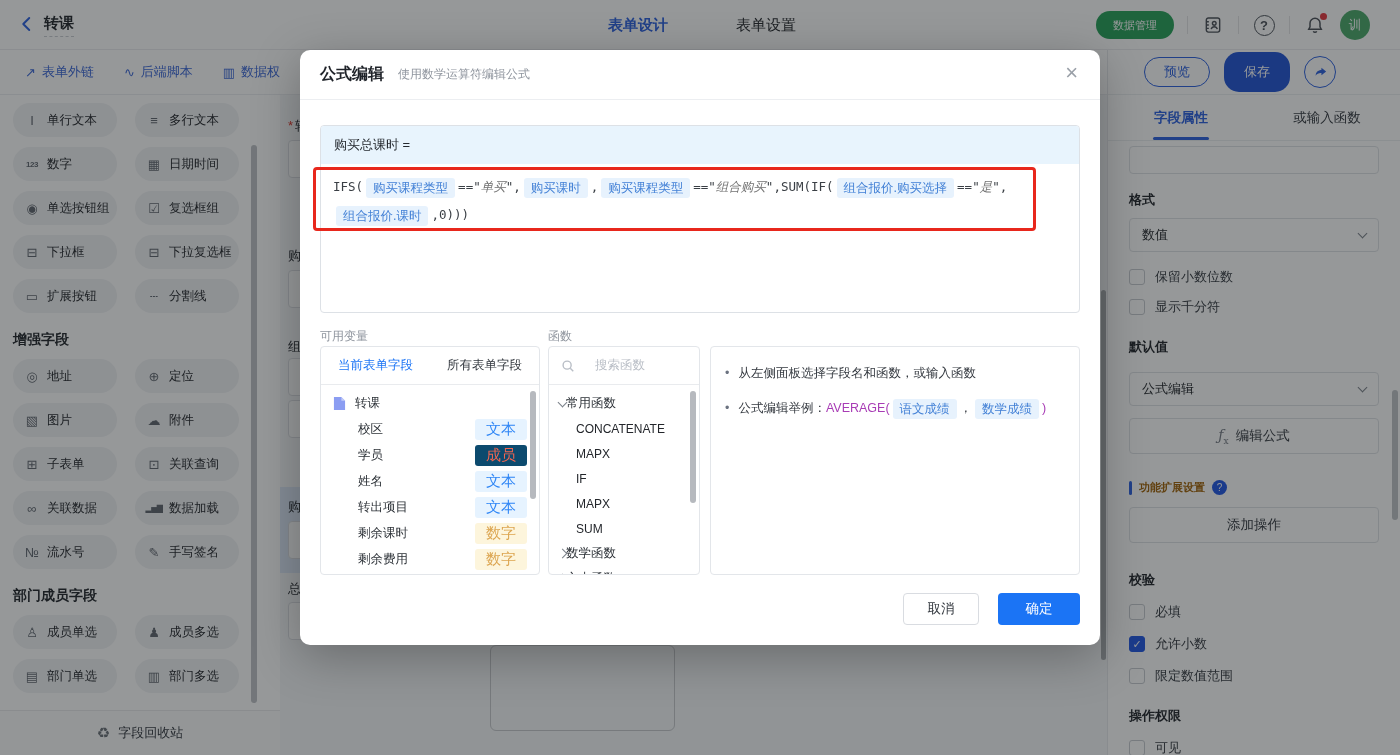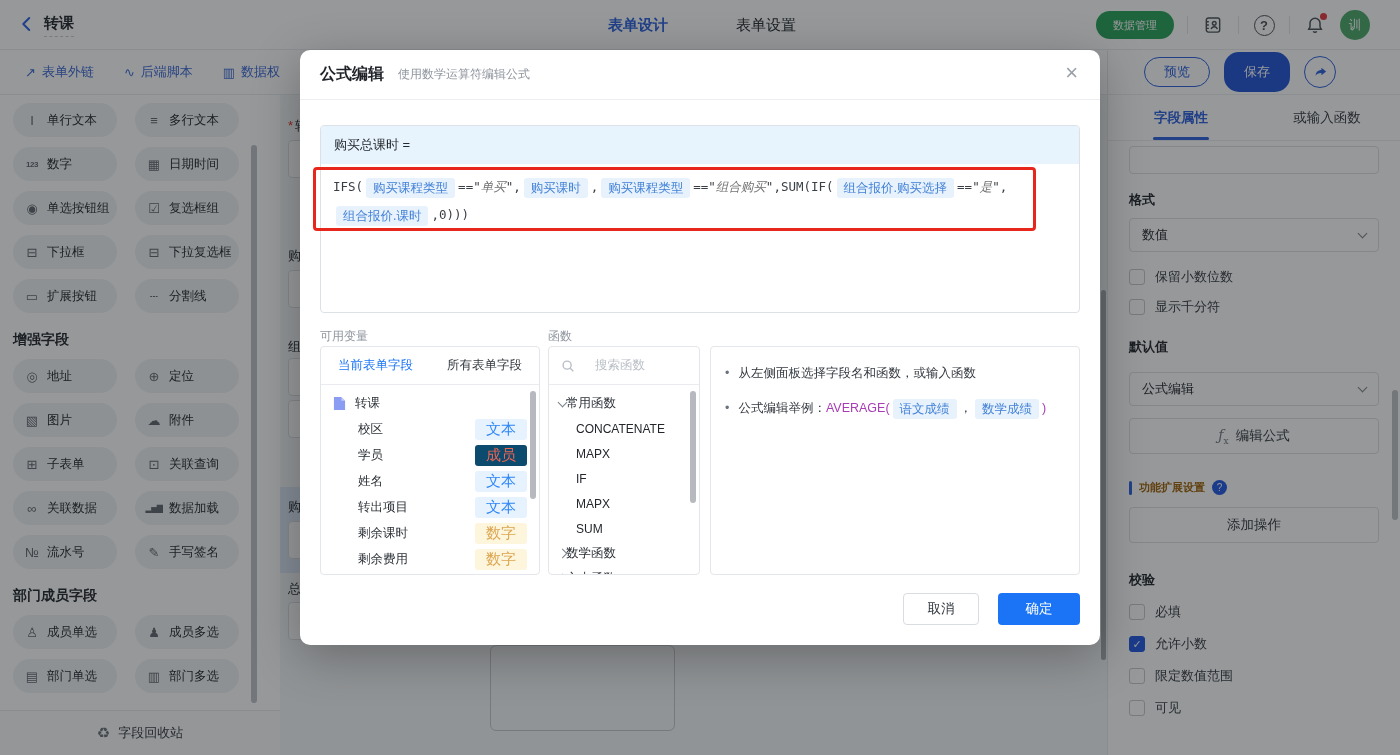--- a/index.html
+++ b/index.html
@@ -398,20 +398,21 @@
           </div>
           <div class="cb-row" style="margin-top: 14px;">
             <span class="cb checked">✓</span>
             <span>允许小数</span>
           </div>
           <div class="cb-row" style="margin-top: 14px;">
             <span class="cb"></span>
             <span>限定数值范围</span>
           </div>
         </div>
+      <div class="rp-label mt22" style="margin-top:22px">操作权限</div>
       <div id="perm-checks">
           <div class="cb-row" style="margin-top: 14px;">
             <span class="cb"></span>
             <span>可见</span>
           </div>
         </div>
     </div>
     <div class="rp-scroll"></div>
   </aside>
 

